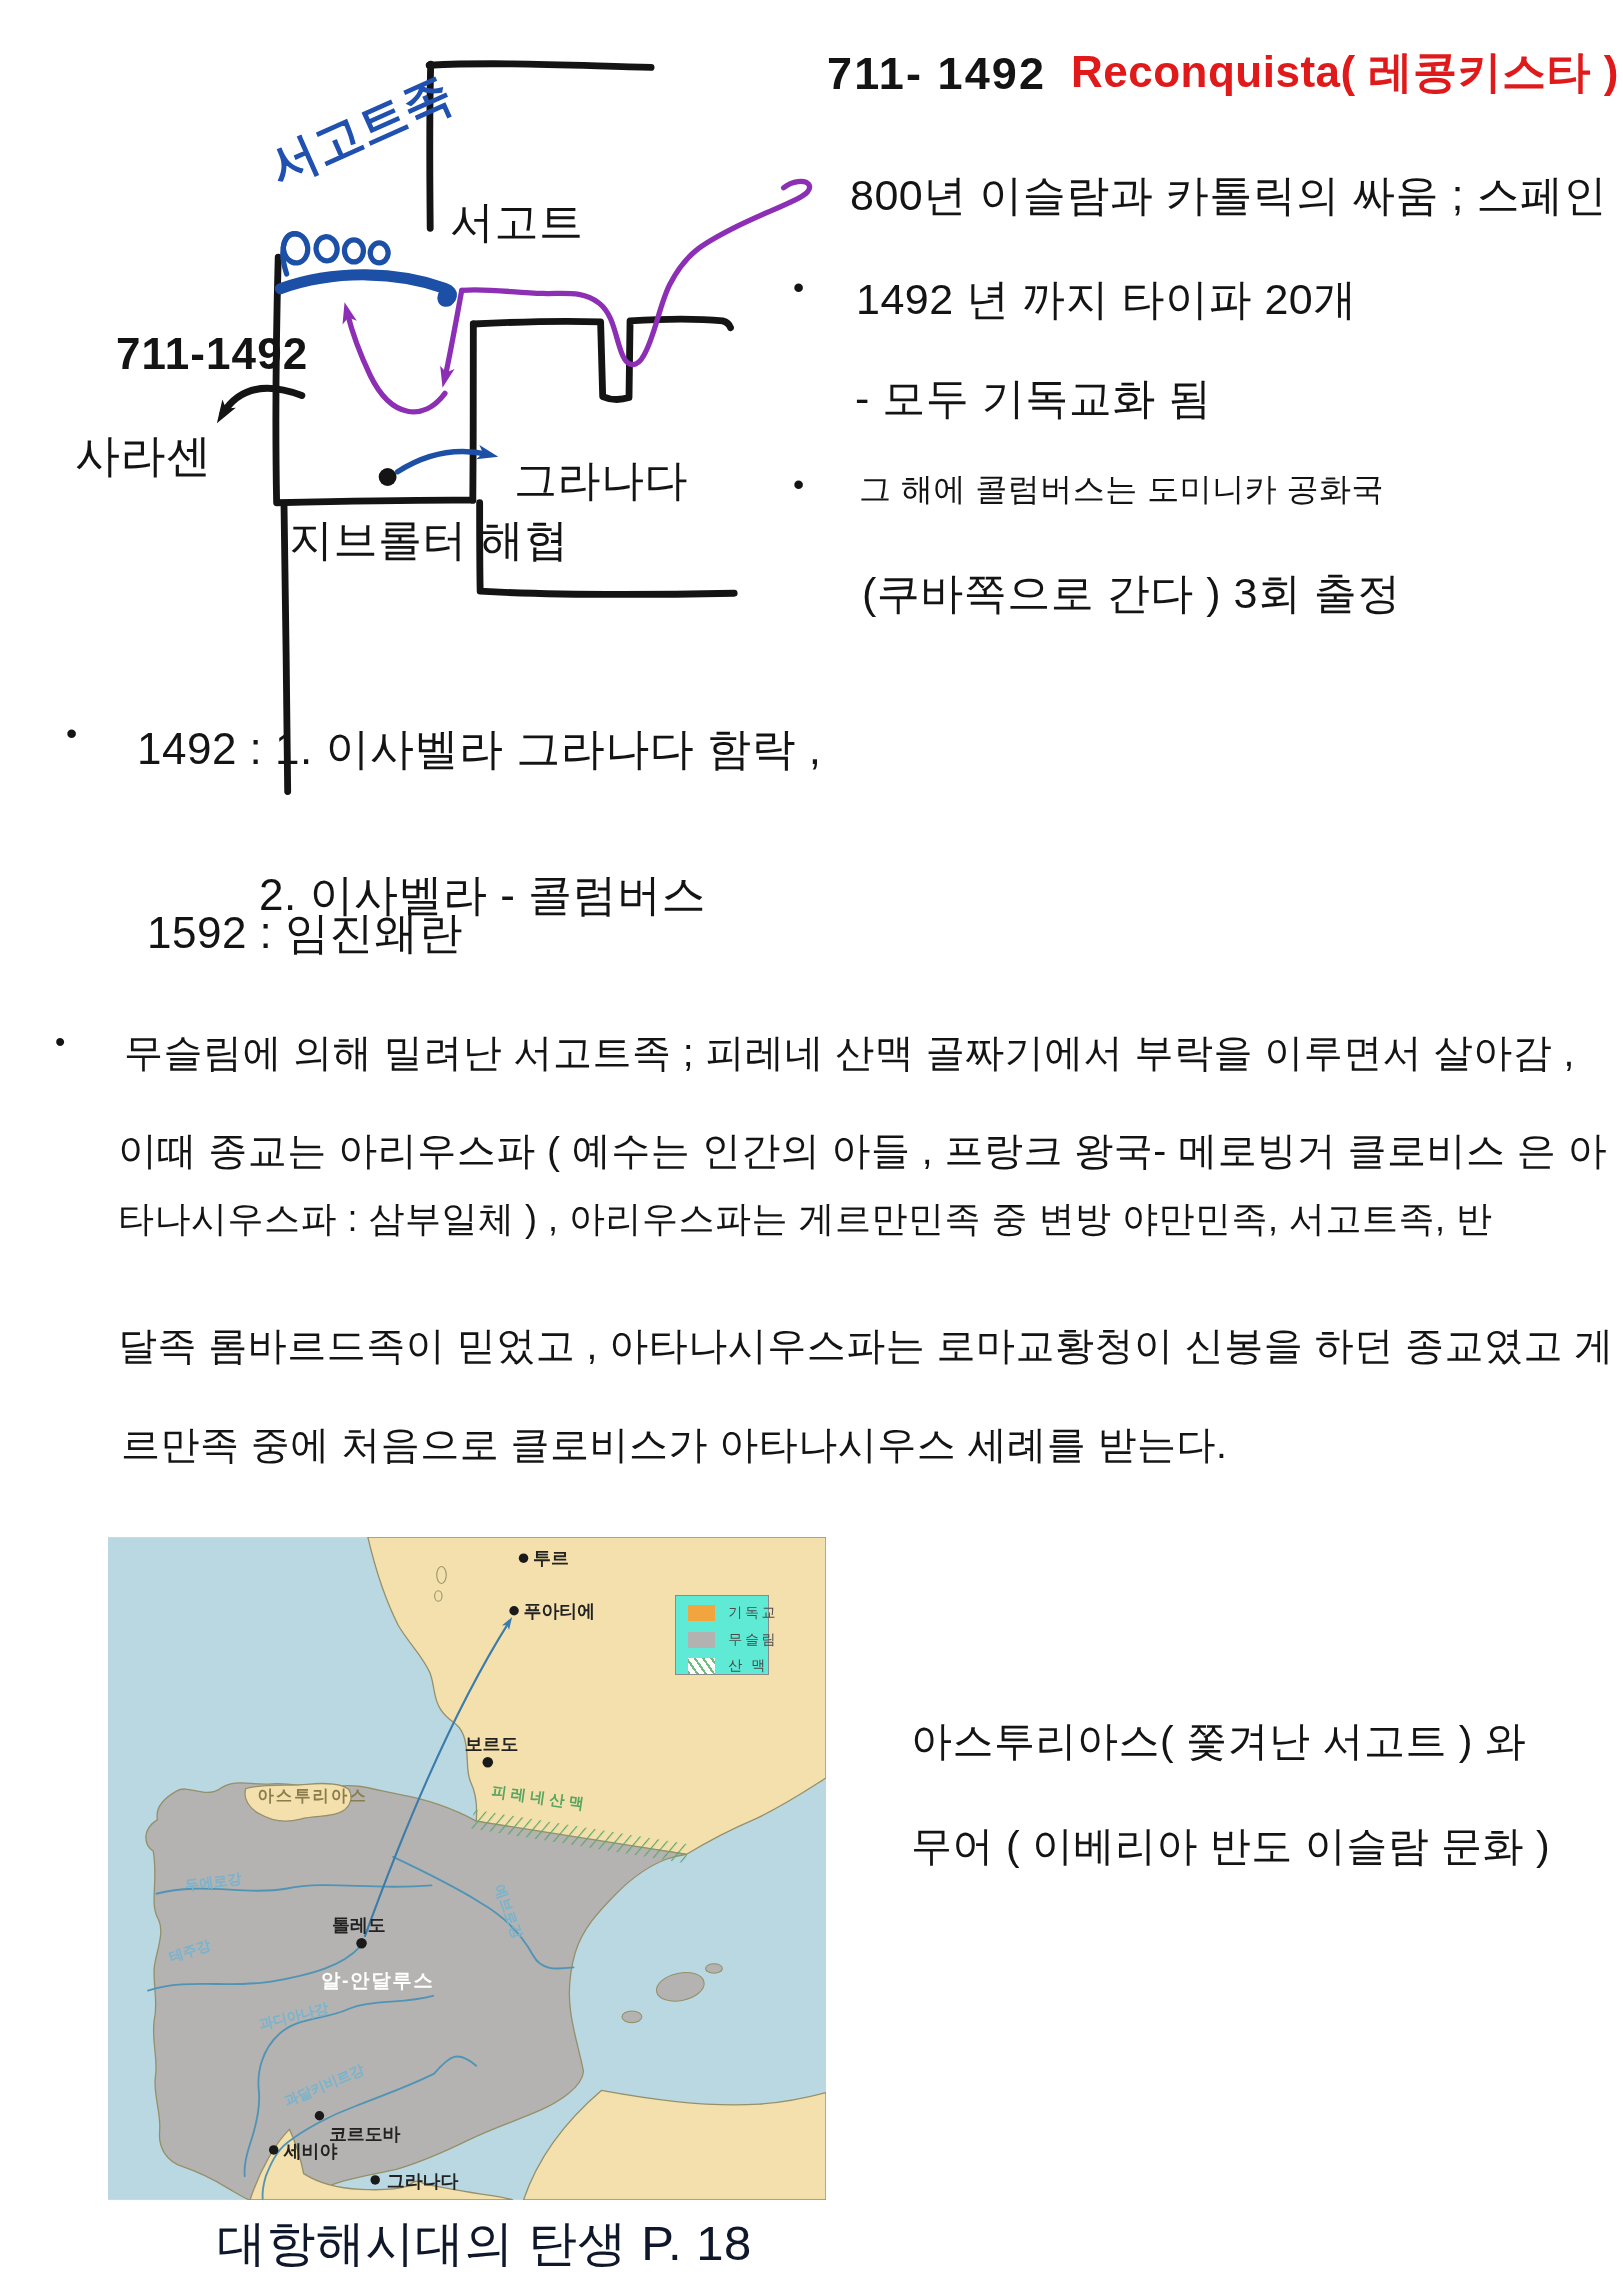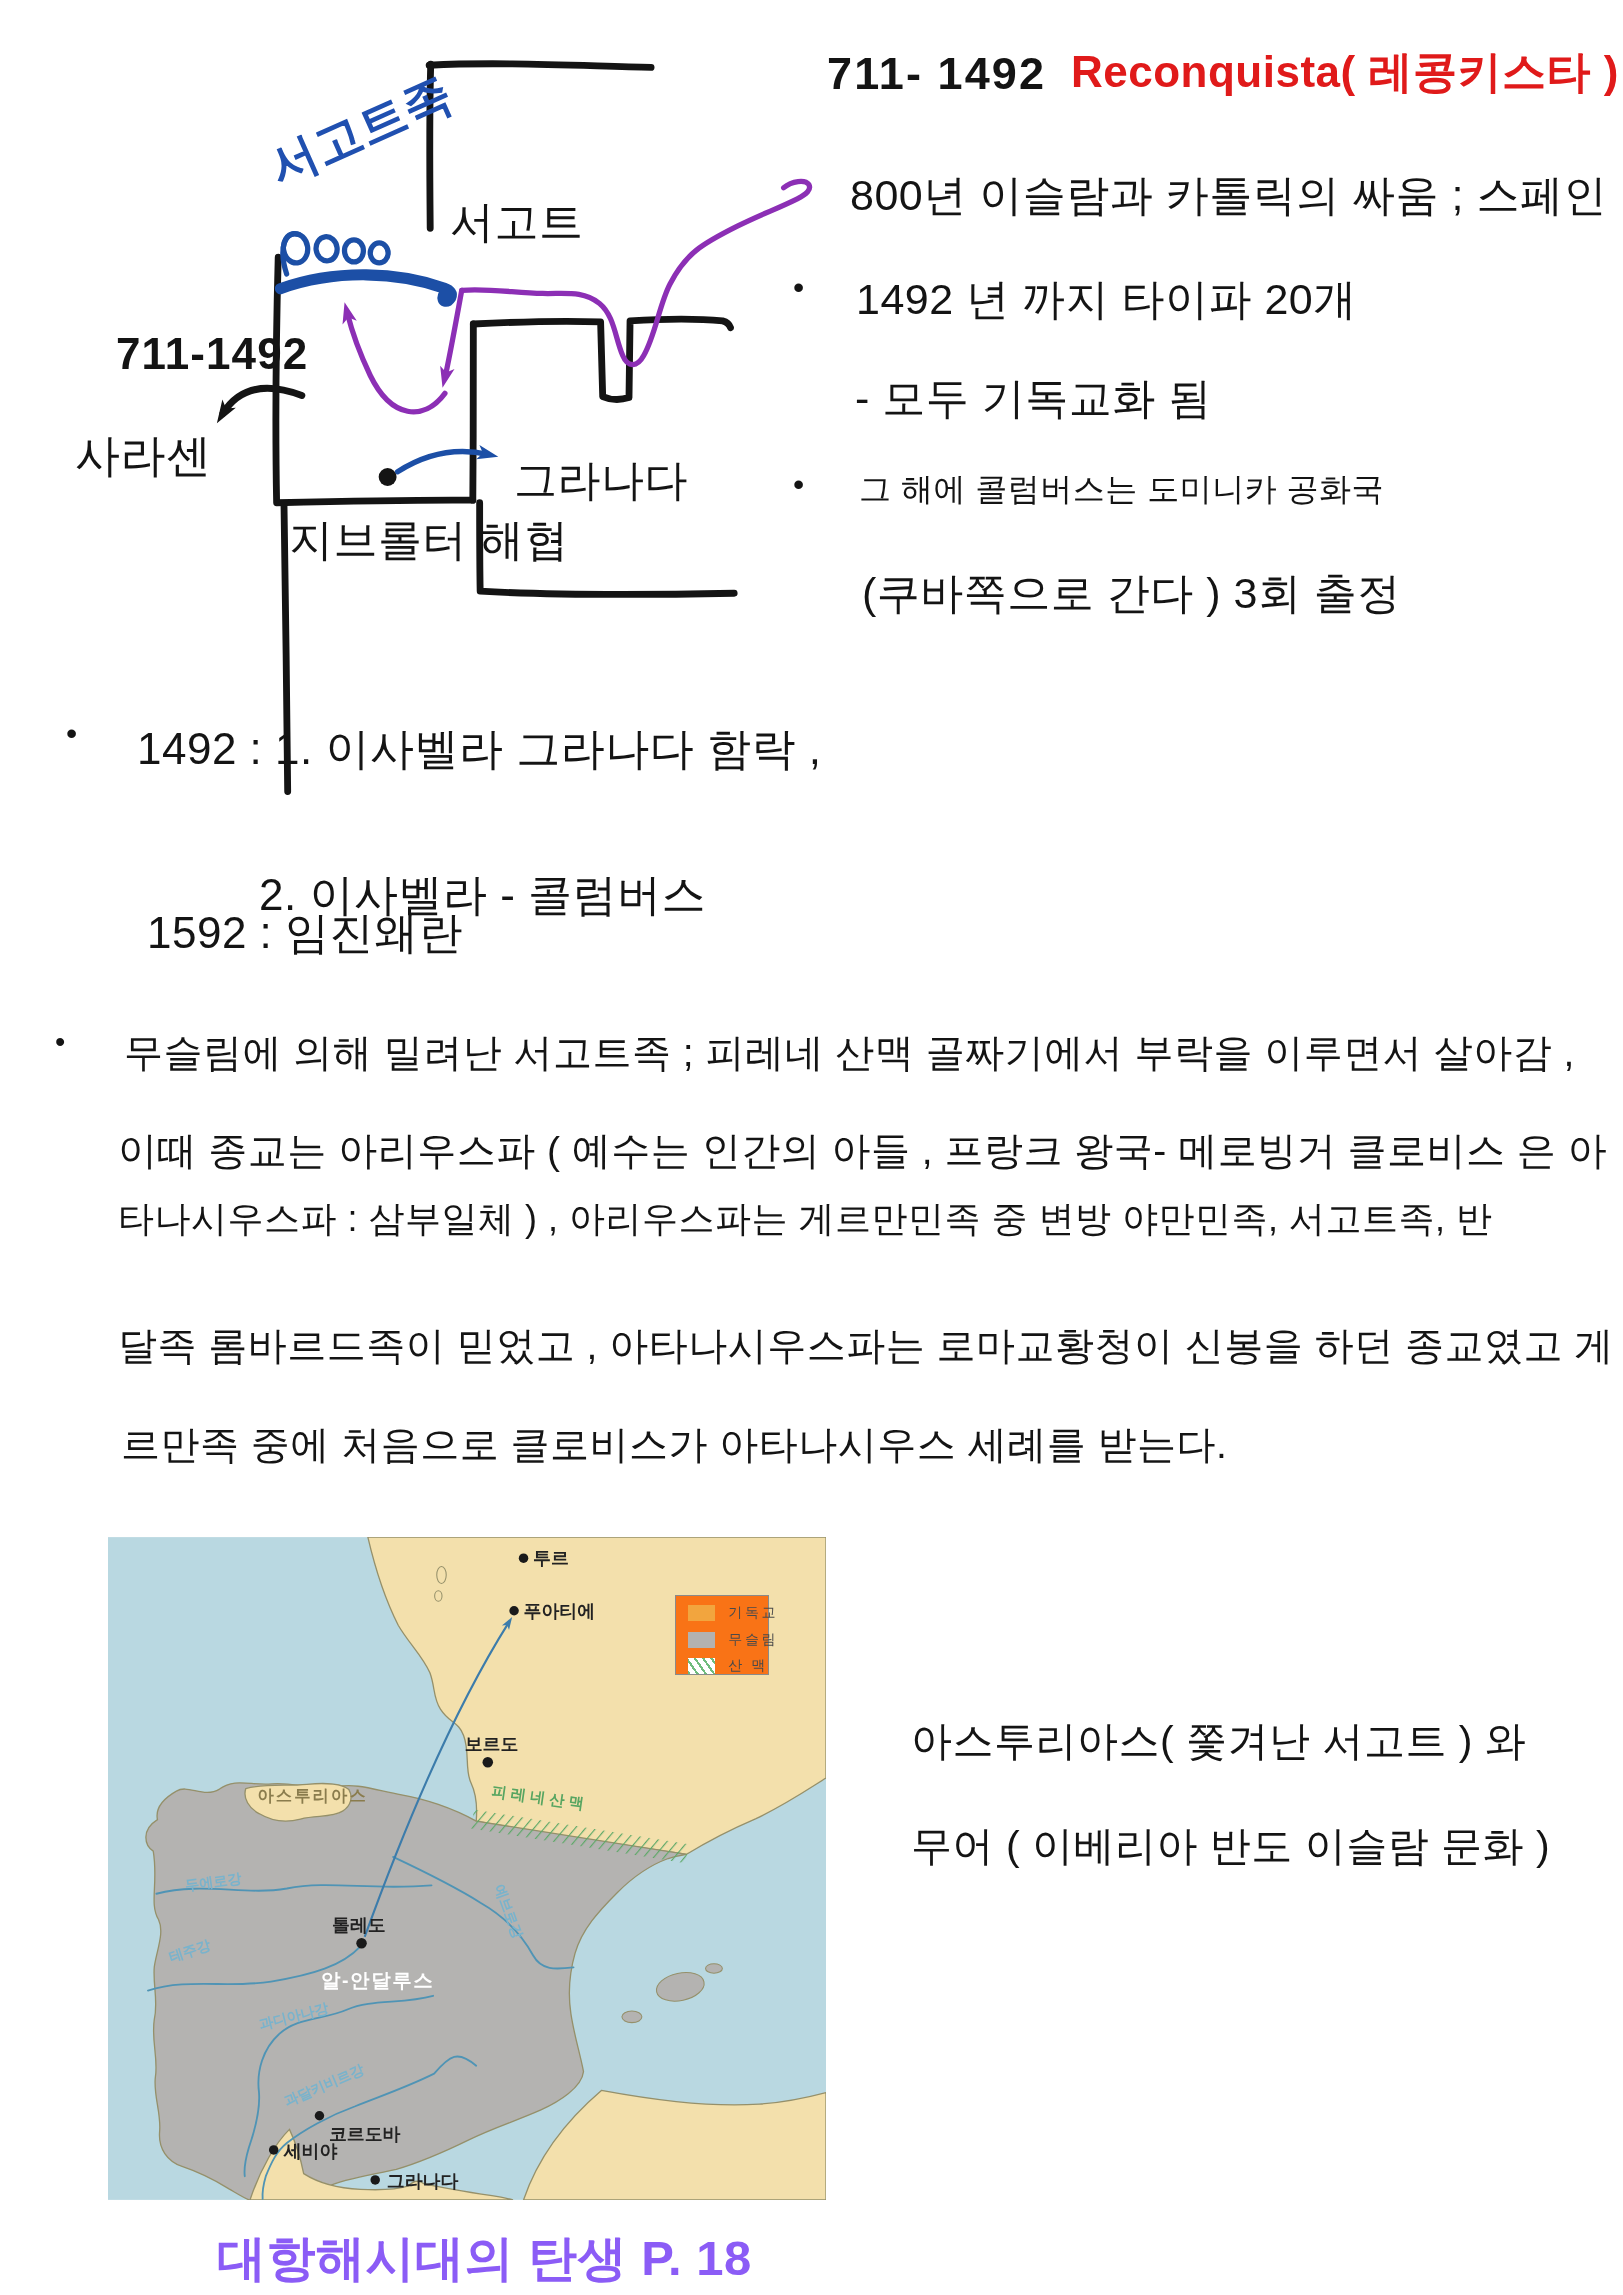--- a/index.html
+++ b/index.html
@@ -3,21 +3,21 @@
 <meta charset="utf-8">
 <style>
   html,body{margin:0;padding:0;background:#ffffff;}
   body{width:1623px;height:2295px;position:relative;overflow:hidden;
        font-family:"Liberation Sans", sans-serif;color:#141414;}
   .abs{position:absolute;white-space:nowrap;}
   .ink{color:#141414;font-weight:500;}
   .hw{letter-spacing:0.5px;}
   svg{position:absolute;left:0;top:0;}
   .maplabel{font-family:"Liberation Sans", sans-serif;}
-  .legend{position:absolute;background:#f97316;border:1.6px solid #8a8a8a;box-sizing:border-box;}
+  .legend{position:absolute;background:#5eead4;border:1.6px solid #8a8a8a;box-sizing:border-box;}
   .legend-row{display:flex;align-items:center;margin:8.4px 9.5px 8.4px 11.6px;}
   .legend-swatch{width:27px;height:16px;margin-right:13.7px;flex:0 0 auto;}
   .legend-label{font-size:14px;letter-spacing:2.6px;color:#4a4a4a;font-weight:500;}
   .hatchbg{background:repeating-linear-gradient(55deg,#6fbc7d 0 2.1px,#ffffff 2.1px 6.8px);}
 </style>
 </head>
 <body>
 
 <div class="abs ink hw" style="left:827px;top:48px;font-size:45px;font-weight:600;letter-spacing:2.1px;">711- 1492</div>
 <div class="abs hw" style="left:1071px;top:43px;font-size:44px;font-weight:600;color:#e01a1a;">Reconquista( 레콩키스타 )</div>
@@ -197,14 +197,14 @@
     <div class="legend-row">
       <div class="legend-swatch hatchbg"></div>
       <div class="legend-label">산  맥</div>
     </div>
   </div>
 </div>
 
 <div class="abs ink hw" style="left:911px;top:1714px;font-size:41px;">아스투리아스( 쫓겨난 서고트 ) 와</div>
 <div class="abs ink hw" style="left:911px;top:1819px;font-size:41px;">무어 ( 이베리아 반도 이슬람 문화 )</div>
 
-<div class="abs hw" style="left:217px;top:2211px;font-size:49px;font-weight:700;color:#8b5cf6;margin-top:15px;">대항해시대의 탄생 P. 18</div>
+<div class="abs hw" style="left:217px;top:2211px;font-size:49px;font-weight:400;color:#0f172a;">대항해시대의 탄생 P. 18</div>
 
 
 </body></html>

